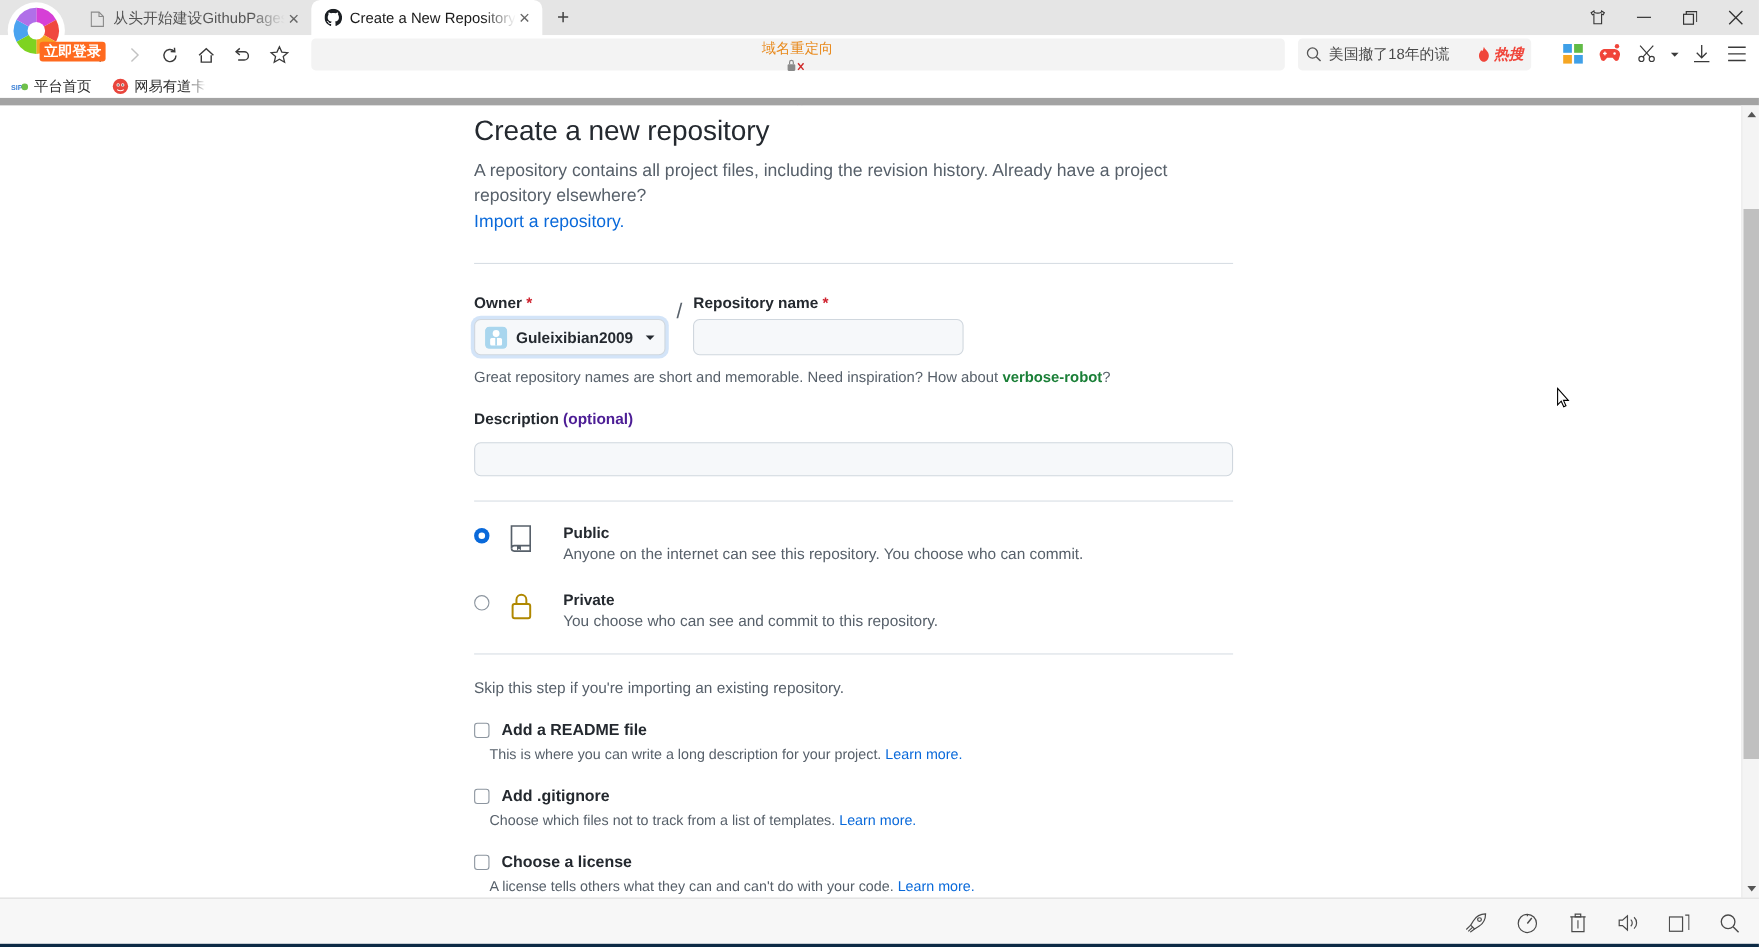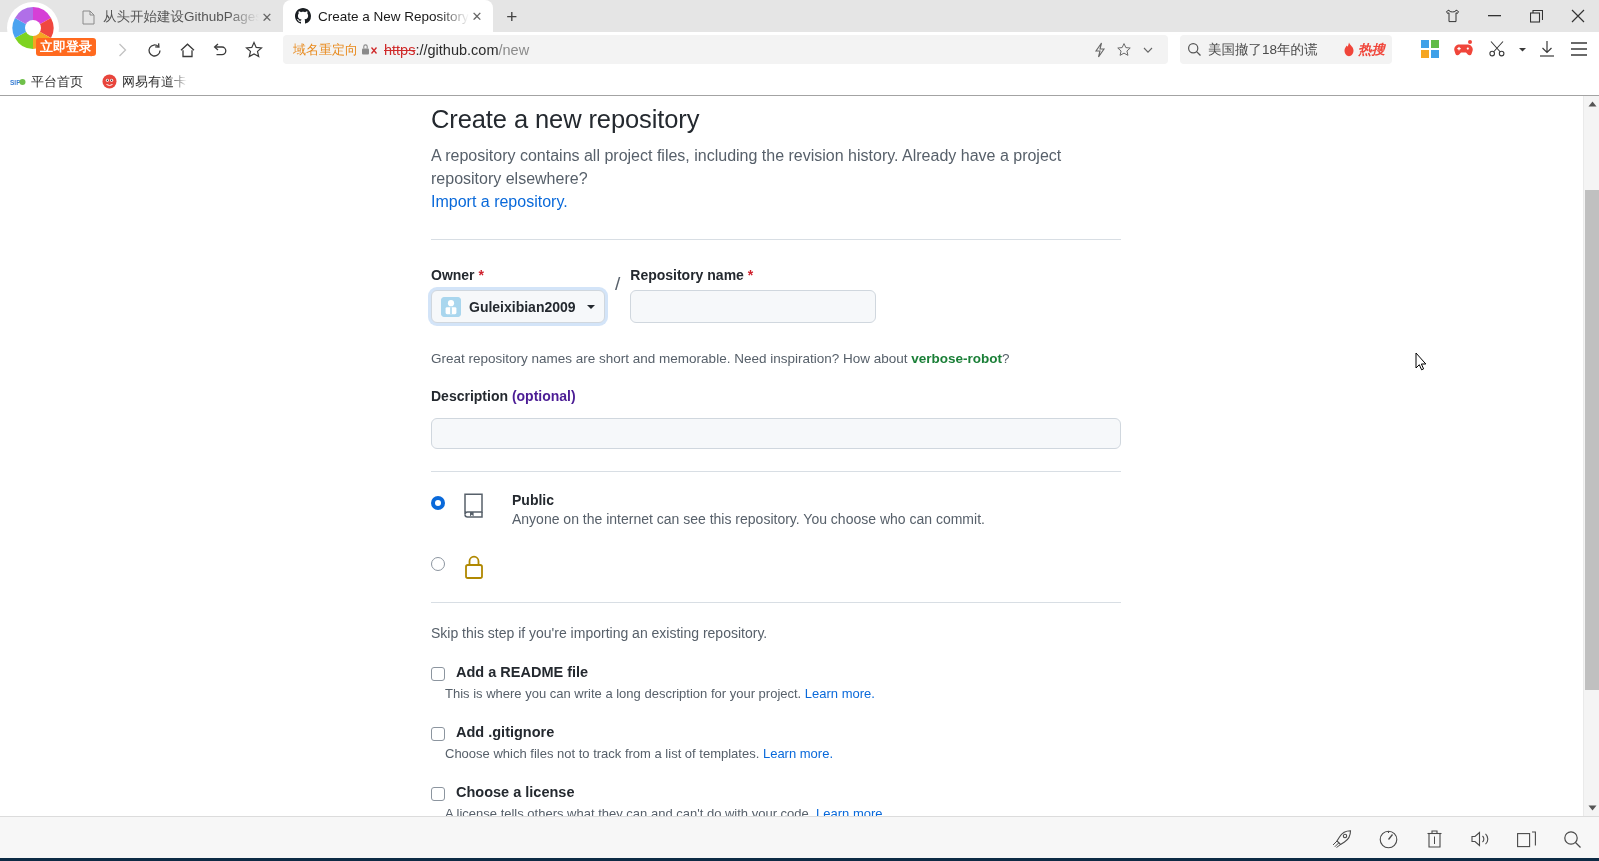--- a/index.html
+++ b/index.html
@@ -83,21 +83,21 @@
   .navicons .nbtn {
     width: 33px; height: 30px; display:flex; align-items:center;
     justify-content:center; color:#3a3a3a;
   }
   .navicons .nbtn.disabled { color: #bdbdbd; }
 
   .urlbar {
     position: absolute; left: 283px; top: 35px;
     width: 885px; height: 29px; border-radius: 4px;
     background: #f3f3f3; display: flex; align-items: center;
-    padding: 0 8px 0 10px; font-size: 14.5px;
+    padding: 0 8px 0 10px; font-size: 14.5px; flex-direction: column;
   }
   .redirect-tag { color: #e8891b; font-size: 13px; margin-right: 3px; white-space:nowrap;}
   .lockx { display:flex; align-items:center; margin-right: 5px; }
   .scheme { color: #cf2a2a; text-decoration: line-through; }
   .host { color: #2b2b2b; }
   .path { color: #8b8b8b; }
   .urlbar .spacer { flex: 1 1 auto; }
   .urlbar .ubtn { width: 24px; display:flex; align-items:center; justify-content:center; color:#666; }
 
   .searchbox {
@@ -117,21 +117,21 @@
   }
   .toolicons .ticon {
     height: 30px; display:flex; align-items:center; justify-content:center;
     color: #3a3a3a; padding: 0 7px;
   }
 
   
   .bookmarkbar {
     position: absolute; left: 0; top: 68px; width: 1599px; height: 28px;
     background: #ffffff; display: flex; align-items: center;
-    border-bottom: 1px solid #a3a3a3;
+    border-bottom: 7px solid #a3a3a3;
   }
   .bm { display:flex; align-items:center; font-size: 13px; color:#2f2f2f;
       margin-left: 10px; white-space: nowrap; }
   .bm .bmicon { width:16px; height:16px; margin-right:5px; display:flex;
       align-items:center; justify-content:center; }
   .bm .bmlabel-fade {
     -webkit-mask-image: linear-gradient(to right,#000 78%,transparent 100%);
             mask-image: linear-gradient(to right,#000 78%,transparent 100%);
   }
 
@@ -172,21 +172,21 @@
   }
   .caret { margin-left: auto; width:0;height:0;
      border-left:4px solid transparent;border-right:4px solid transparent;
      border-top:4px solid #24292f; }
   .slash { font-size: 19px; color: #57606a; margin: 0 10px; line-height: 33px; font-weight:300;}
   .repo-name-input {
     width: 246px; height: 33px; border: 1px solid #d0d7de; border-radius: 6px;
     background: #f6f8fa; font-size: 14px; padding: 0 10px; color:#24292f;
     font-family: "Liberation Sans", sans-serif;
   }
-  .hint { font-size: 13.5px; color: #57606a; margin-top: 28px; }
+  .hint { font-size: 13.5px; color: #57606a; margin-top: 12px; }
   .hint .suggest { color: #1a7f37; font-weight: bold; }
 
   .desc-input {
     width: 690px; height: 31px; border: 1px solid #d0d7de; border-radius: 6px;
     background: #f6f8fa; margin-top: 7px; font-size: 14px; padding: 0 10px;
     font-family: "Liberation Sans", sans-serif; color:#24292f;
   }
 
   .vis-block { margin-top: 20px; }
   .vis-row { display: flex; align-items: flex-start; margin-top: 12px; }
@@ -201,21 +201,21 @@
   }
   .vis-icon { width: 30px; flex:0 0 30px; margin-left: 14px; display:flex;
      justify-content:center; padding-top: 1px; }
   .vis-text { margin-left: 23px; }
   .vis-title { font-size: 14px; font-weight: bold; color: #24292f; }
   .vis-desc { font-size: 14px; color: #57606a; margin-top: 3px; }
 
   .init-block { margin-top: 22px; }
   .init-title { font-size: 14px; font-weight: bold; color: #24292f; }
   .init-sub { font-size: 14px; color: #57606a; margin-top: 7px; }
-  .check-row { margin-top: 22px; display:flex; align-items:flex-end; }
+  .check-row { margin-top: 22px; display:flex; align-items:flex-start; }
   .cbox {
     width: 14px; height: 14px; border: 1px solid #8c959f; border-radius: 3px;
     background: #fff; flex:0 0 14px; margin-top: 2px;
   }
   .check-main { margin-left: 11px; }
   .check-label { font-size: 14.5px; font-weight: bold; color:#24292f; }
   .check-desc { font-size: 13px; color: #57606a; margin-top: 5px; margin-left: 14px;}
 
   
   .scrollbar {
@@ -550,20 +550,24 @@
       </div>
 
       <div class="vis-row" style="margin-top:26px;">
         <span class="vis-radio"></span>
         <span class="vis-icon">
           <svg width="24" height="26" viewBox="0 0 24 26">
             <rect x="4" y="11" width="16" height="13" rx="1.8" fill="none" stroke="#b08800" stroke-width="1.8"></rect>
             <path d="M7.5 11 V7.2 A4.5 4.5 0 0 1 16.5 7.2 V11" fill="none" stroke="#b08800" stroke-width="1.8"></path>
           </svg>
         </span>
+        <span class="vis-text">
+          <div class="vis-title">Private</div>
+          <div class="vis-desc">You choose who can see and commit to this repository.</div>
+        </span>
       </div>
     </div>
 
     <div class="hr" style="margin-top:22px;"></div>
 
     <div class="init-block">
       <div class="init-sub">Skip this step if you're importing an existing repository.</div>
 
       <div class="check-row">
         <span class="cbox"></span>

